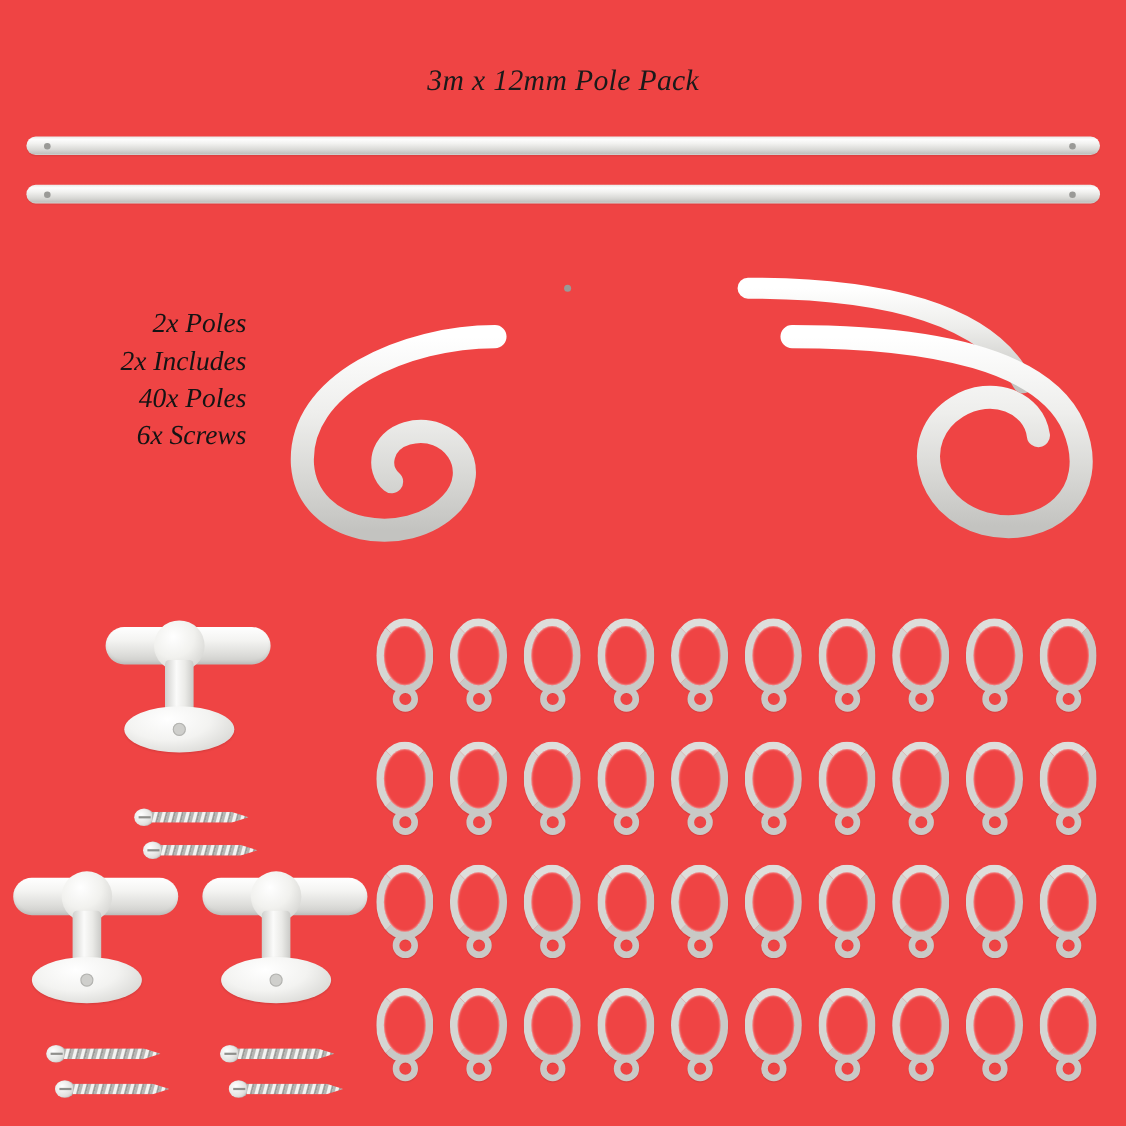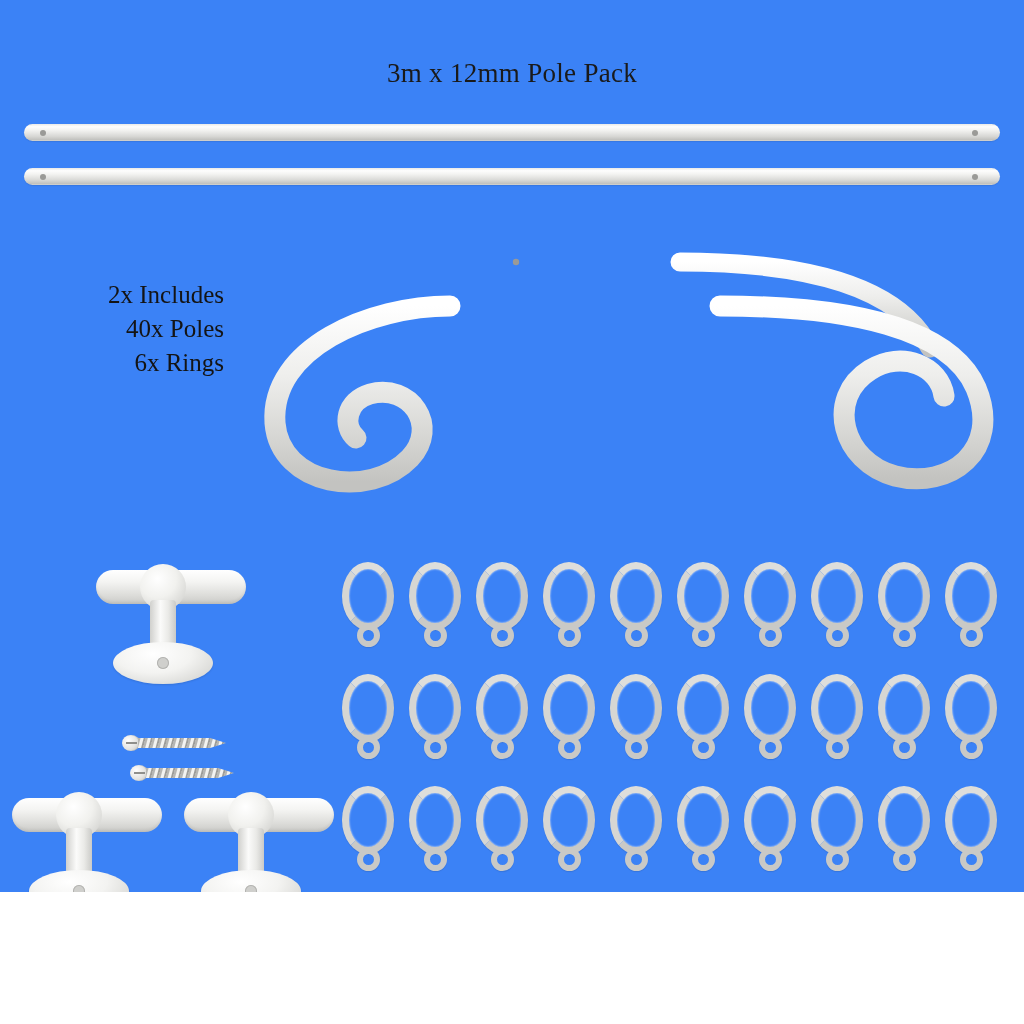--- a/index.html
+++ b/index.html
@@ -3,24 +3,25 @@
 <meta charset="utf-8">
 <style>
   html, body {
     margin: 0;
     padding: 0;
     background: #ffffff;
   }
   #page {
     position: relative;
     width: 1024px;
-    height: 892px;
-    background: #3b82f6;
+    height: 1024px;
+    background: #ef4444;
     font-family: "Liberation Serif", serif;
     overflow: hidden;
+    font-style: italic;
   }
 
   
   .title {
     position: absolute;
     top: 58px;
     left: 0;
     width: 1024px;
     text-align: center;
     font-family: "Liberation Serif", serif;
@@ -231,23 +232,24 @@
   <div class="pole p1">
     <span class="screwhole left"></span>
     <span class="screwhole right"></span>
   </div>
   <div class="pole p2">
     <span class="screwhole left"></span>
     <span class="screwhole right"></span>
   </div>
 
   <div class="includes-list">
+    <div>2x Poles</div>
     <div>2x Includes</div>
     <div>40x Poles</div>
-    <div>6x Rings</div>
+    <div>6x Screws</div>
   </div>
 
   <div class="finial-wrap">
     <svg width="760" height="290" viewBox="0 0 760 290">
       <defs>
         <linearGradient id="metalV" x1="0" y1="0" x2="0" y2="1">
           <stop offset="0%" stop-color="#ffffff"></stop>
           <stop offset="40%" stop-color="#eeeeec"></stop>
           <stop offset="75%" stop-color="#d6d6d3"></stop>
           <stop offset="100%" stop-color="#c3c3c0"></stop>

